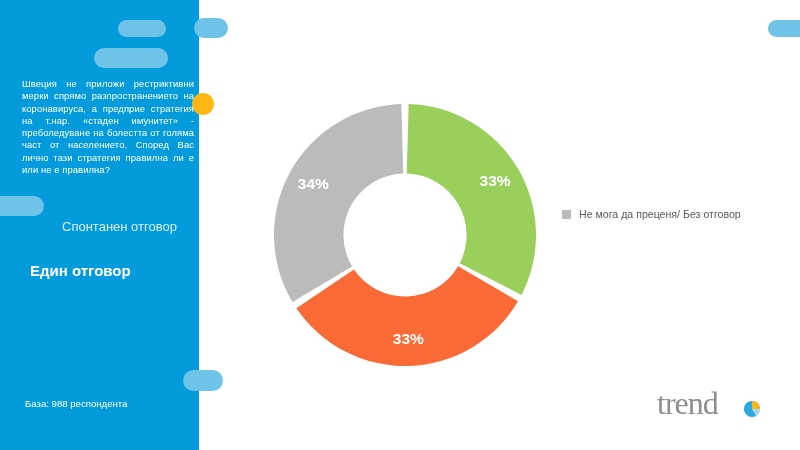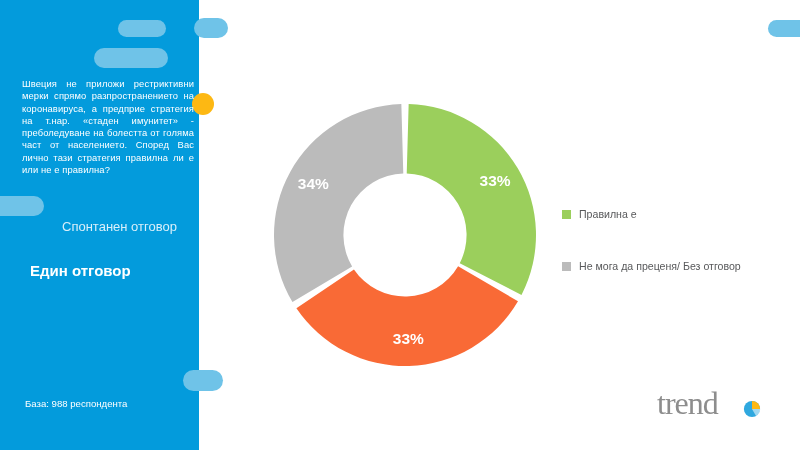--- a/index.html
+++ b/index.html
@@ -203,24 +203,20 @@
       <text x="227.04790434226078" y="83.74581782500971" class="slice-label">33%</text>
       <path d="M 249.98929066615074 203.29042309987247 A 131 131 0 0 1 28.396077995289502 210.25427035466777 L 85.95615665778607 171.42950706669387 A 61.56999999999999 61.56999999999999 0 0 0 190.10496661309082 168.15649885694006 Z" fill="#F96A36"></path>
       <text x="140.2860868181729" y="241.5649780231576" class="slice-label">33%</text>
       <path d="M 24.476253502082955 204.07761529804486 A 131 131 0 0 1 133.34226532721246 6.051074929713593 L 135.28086470378986 75.45400521696538 A 61.56999999999999 61.56999999999999 0 0 0 84.113839145979 168.5264791900811 Z" fill="#BBBBBB"></path>
       <text x="45.32377457652315" y="86.60056857797048" class="slice-label">34%</text>
     </svg>
 </div>
 
 <div class="legend">
   <div class="legend-row">
-    <span class="legend-swatch" style="background: rgb(155, 207, 92);"></span>
-    <span class="legend-text">Правилна е</span>
-  </div>
-  <div class="legend-row">
     <span class="legend-swatch" style="background: rgb(187, 187, 187);"></span>
     <span class="legend-text">Не мога да преценя/ Без отговор</span>
   </div>
 </div>
 
 <div class="logo">
   <div class="logo-word">trend</div>
   <svg class="logo-mark" viewBox="0 0 20 20">
     <circle cx="10" cy="10" r="9" fill="#2FA8DF"></circle>
     <path d="M10 10 L10 1 A9 9 0 0 1 19 10 Z" fill="#FDB813"></path>

